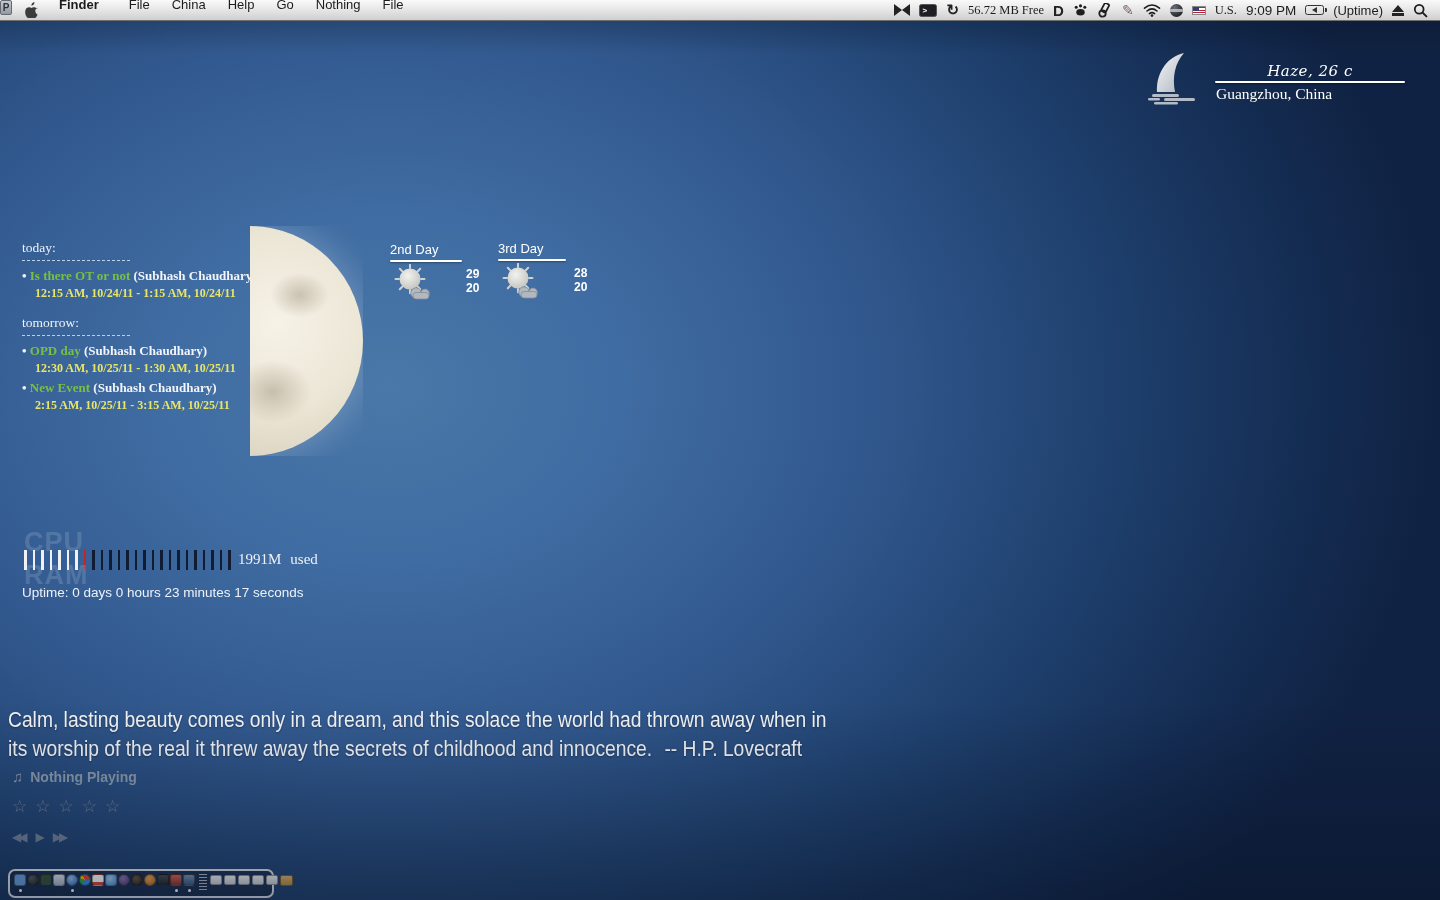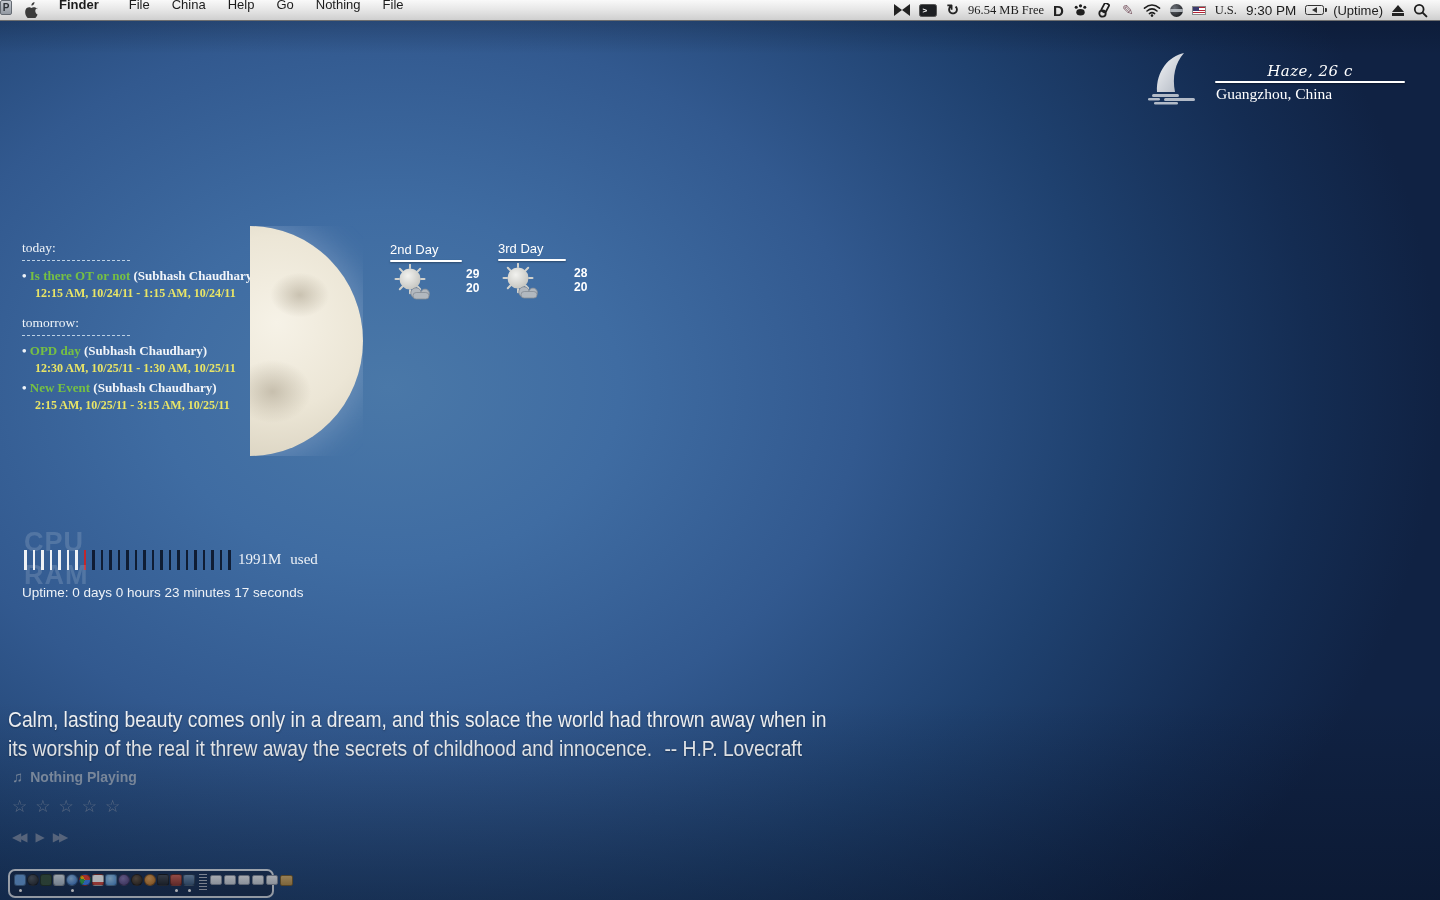--- a/index.html
+++ b/index.html
@@ -156,21 +156,21 @@
     </div>
     <div class="mb-right">
       <span class="sicon bowtie">
           <span class="tri t1"></span>
           <span class="tri t2"></span>
         </span>
       <span class="sicon">
           <span class="term-icon">&gt;</span>
         </span>
       <span class="sicon sync-glyph">↻</span>
-      <span class="mb-text">96.54 MB Free</span>
+      <span class="mb-text">56.72 MB Free</span>
       <span class="sicon d-glyph">D</span>
       <span class="sicon">
         <svg width="15" height="14" viewBox="0 0 15 14">
             <g fill="#1e1e1e">
           <circle cx="3.2" cy="4.2" r="1.5"></circle>
               <circle cx="7.5" cy="2.8" r="1.6"></circle>
               <circle cx="11.8" cy="4.2" r="1.5"></circle>
           <ellipse cx="7.5" cy="9.2" rx="4.2" ry="3.2"></ellipse>
             </g>
           </svg>
@@ -188,21 +188,21 @@
             <path d="M1.5 4.2 Q9 -2.2 16.5 4.2"></path>
             <path d="M4 7 Q9 2.8 14 7"></path>
             <path d="M6.4 9.6 Q9 7.6 11.6 9.6"></path>
           </g>
           <circle cx="9" cy="11.6" r="1.3" fill="#1e1e1e"></circle>
         </svg>
       </span>
       <span class="sicon globe-icon"></span>
       <span class="sicon flag"></span>
       <span class="mb-text">U.S.</span>
-      <span class="clock">9:30 PM</span>
+      <span class="clock">9:09 PM</span>
       <span class="sicon">
           <span class="battery-body">
             <span class="battery-plug"></span>
           </span>
         </span>
       <span>(Uptime)</span>
       <span class="sicon eject-icon">
           <span class="tri-up"></span>
           <span class="bar"></span>
         </span>

